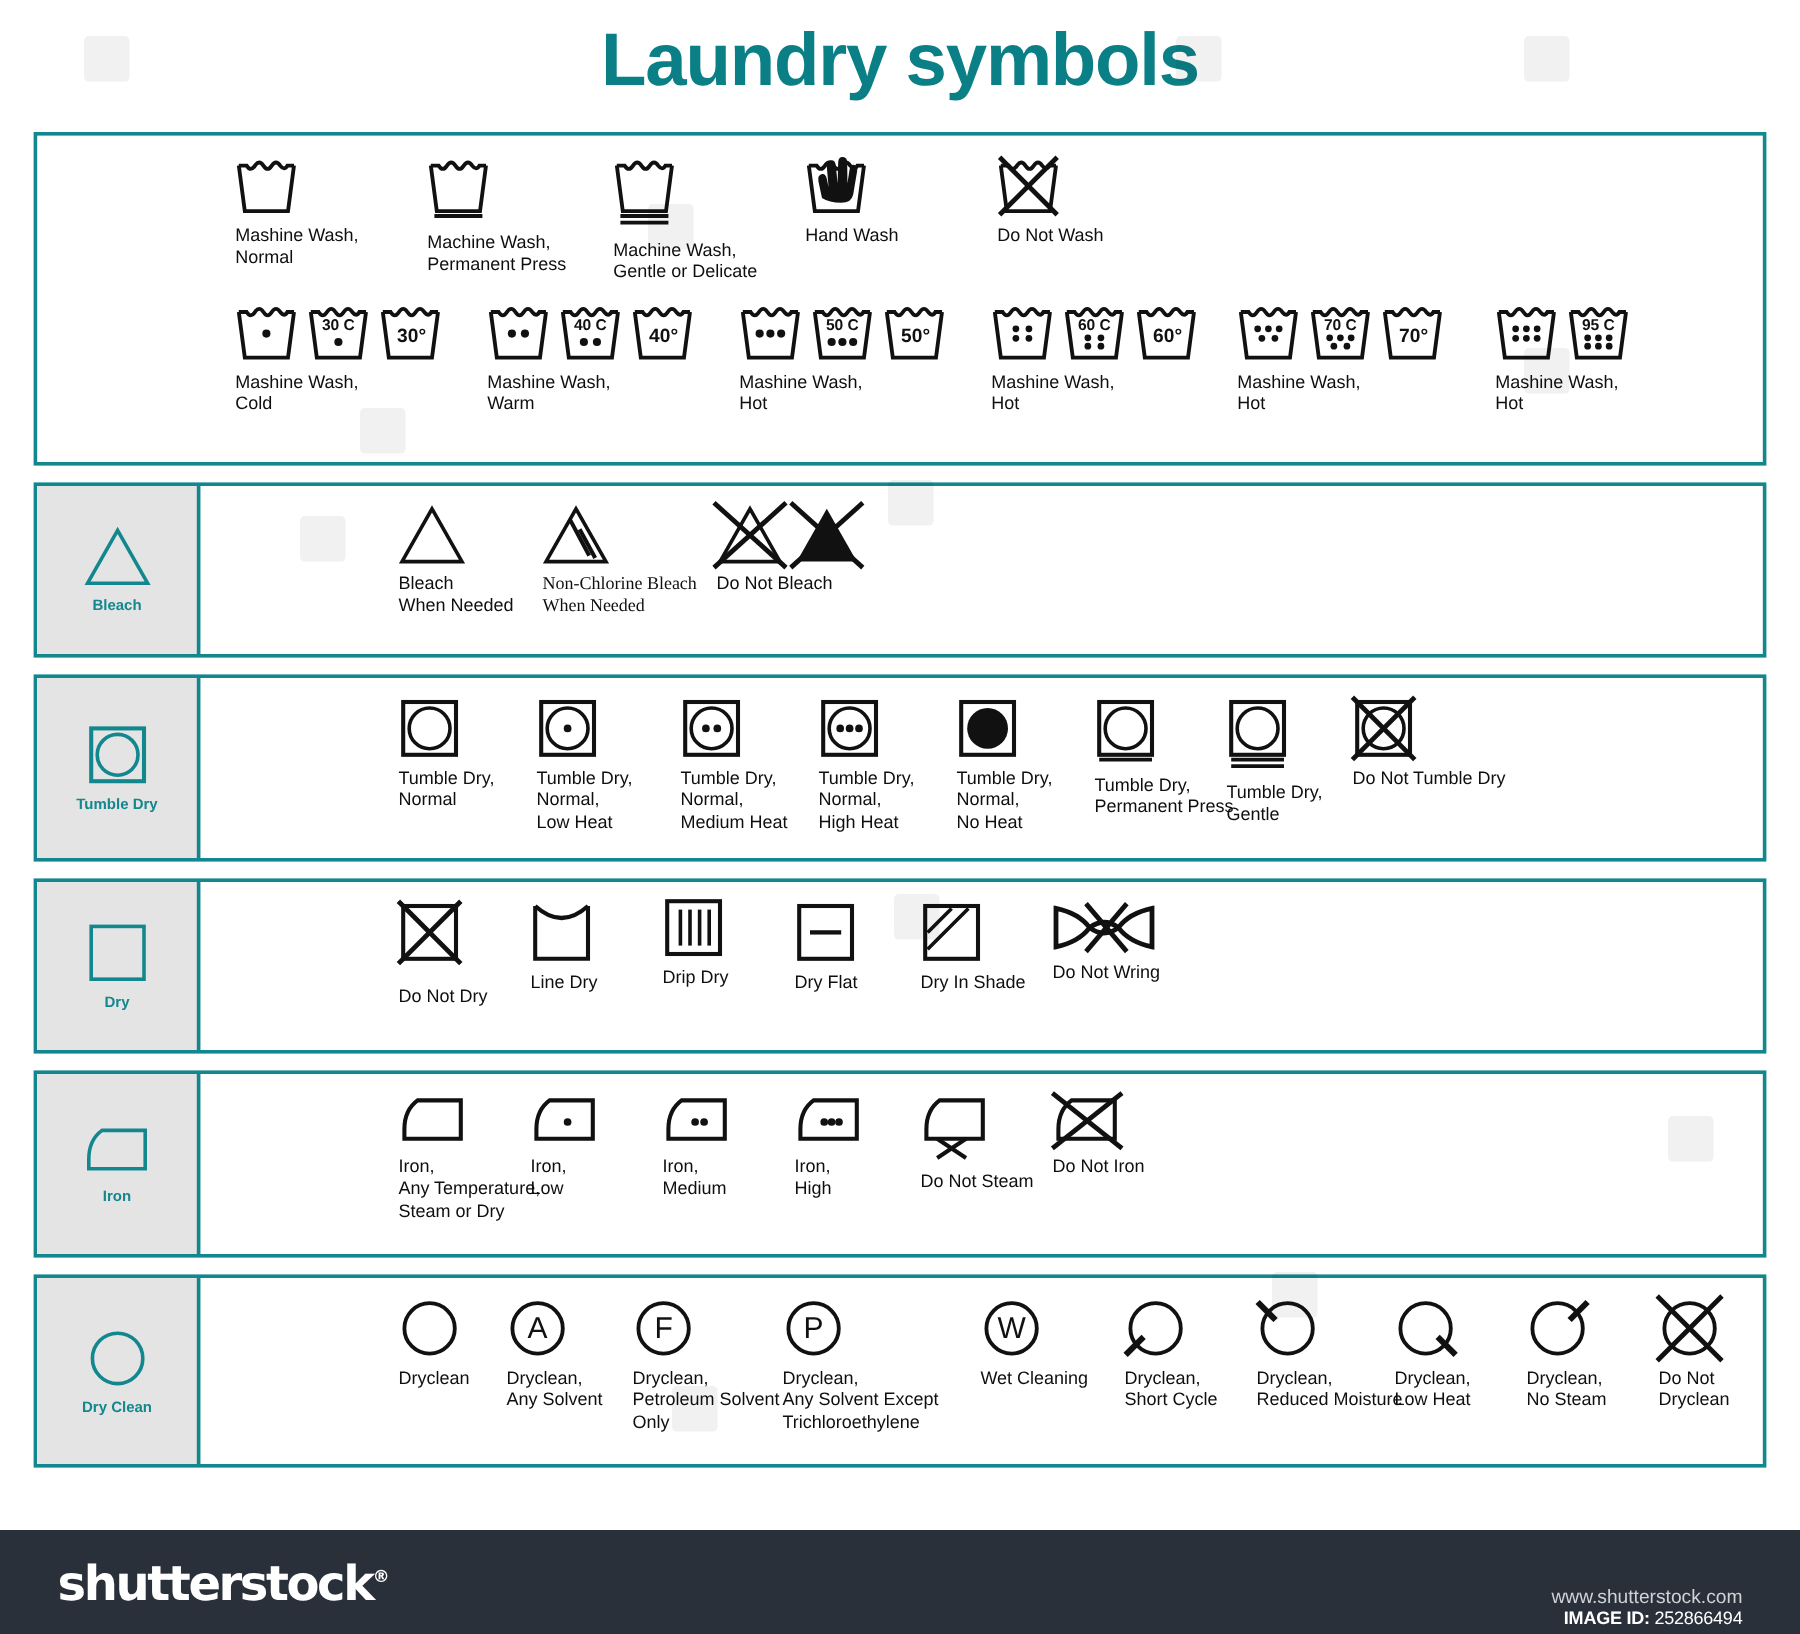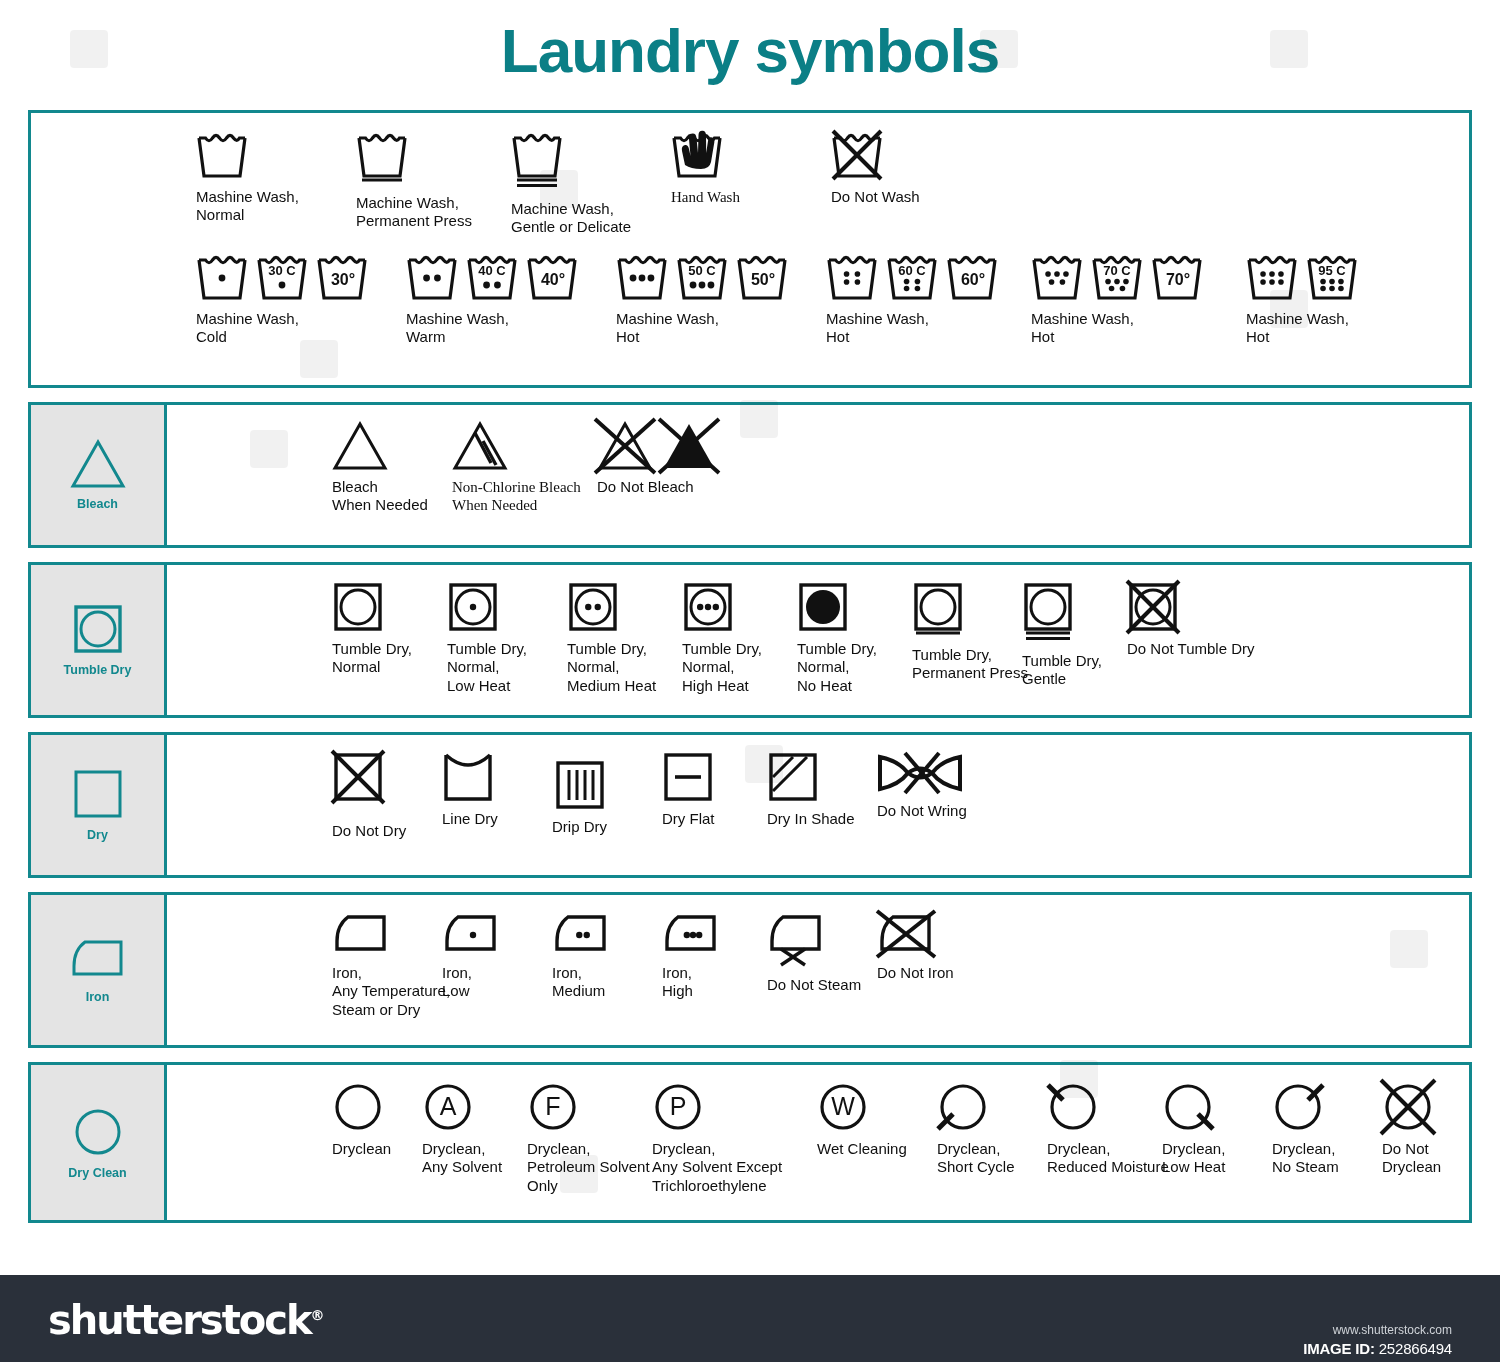--- a/index.html
+++ b/index.html
@@ -96,21 +96,21 @@
     position:absolute;
     right:48px; top:22px;
     font-size:15px;
     letter-spacing:-0.2px;
     margin-top:43px;
   }
   #img-id .bold { font-weight:bold; }
   #ss-url {
     position:absolute;
     right:48px; top:48px;
-    font-size:12px;
+    font-size:16px;
     color:#cfd3d8;
   }
   .wm-sq {
     position:absolute;
     width:38px;height:38px;
     background:rgba(0,0,0,0.055);
     border-radius:4px;
     pointer-events:none;
   }
 </style>
@@ -155,21 +155,21 @@
                   <path d="M3,9 L8,47 L44,47 L49,9" fill="none" stroke="#111111" stroke-width="3.2" stroke-linejoin="miter"></path>
                   <path d="M3,9 L9.5,9 Q13,14.5 16.5,9 Q20,3.8 23.5,9 Q27,14.5 30.5,9 Q34,3.8 37.5,9 Q41,13.6 43.5,9 L49,9" fill="none" stroke="#111111" stroke-width="3.2"></path>
                   <line x1="6" y1="51" x2="46" y2="51" stroke="#111111" stroke-width="3.2"></line>
                   <line x1="6" y1="56.5" x2="46" y2="56.5" stroke="#111111" stroke-width="3.2"></line>
                 </svg>
               </span>
             </div>
             <div class="cap">Machine Wash,
 Gentle or Delicate</div>
           </div>
-          <div class="item" style="position: absolute; left: 640px; top: 6px; font-family: Liberation Serif, serif;">
+          <div class="item" style="position: absolute; left: 640px; top: 6px;">
             <div class="glyphs">
               <span>
                 <svg width="52" height="52" viewBox="0 0 52 52">
                   <path d="M3,9 L8,47 L44,47 L49,9" fill="none" stroke="#111111" stroke-width="3.2"></path>
                   <path d="M3,9 L9.5,9 Q13,14.5 16.5,9 Q20,3.8 23.5,9 Q27,14.5 30.5,9 Q34,3.8 37.5,9 Q41,13.6 43.5,9 L49,9" fill="none" stroke="#111111" stroke-width="3.2"></path>
                   <path d="M14,36 L11,22 Q10,17 14,16 Q17,15.5 18,20 L19.5,27 L18,10 Q17.5,5 21.5,4.6 Q25,4.3 25.5,9 L27,24 L27.5,6 Q27.8,1.5 31.5,1.8 Q35,2 35,6.5 L35.2,24 L37,12 Q37.8,7.5 41,8.4 Q44,9.2 43.3,13.5 L40,33 Q38.5,40 30,40 Q20,40 14,36 Z" fill="#111111"></path>
                 </svg>
               </span>
             </div>
             <div class="cap">Hand Wash</div>
@@ -593,21 +593,21 @@
             <div class="glyphs">
               <span>
                 <svg width="52" height="52" viewBox="0 0 52 52">
                   <path d="M4,4 L4,48 L48,48 L48,4" fill="none" stroke="#111111" stroke-width="3.4"></path>
                   <path d="M4,4 Q26,24 48,4" fill="none" stroke="#111111" stroke-width="3.4"></path>
                 </svg>
               </span>
             </div>
             <div class="cap">Line Dry</div>
           </div>
-          <div class="item" style="position: absolute; left: 385px; top: 14px; align-items: center;">
+          <div class="item" style="position: absolute; left: 385px; top: 2px;">
             <div class="glyphs">
               <span>
                 <svg width="52" height="52" viewBox="0 0 52 52">
                   <rect x="4" y="4" width="44" height="44" fill="none" stroke="#111111" stroke-width="3.4"></rect>
                   <line x1="15" y1="11" x2="15" y2="41" stroke="#111111" stroke-width="3"></line>
                   <line x1="23" y1="11" x2="23" y2="41" stroke="#111111" stroke-width="3"></line>
                   <line x1="31" y1="11" x2="31" y2="41" stroke="#111111" stroke-width="3"></line>
                   <line x1="39" y1="11" x2="39" y2="41" stroke="#111111" stroke-width="3"></line>
                 </svg>
               </span>

